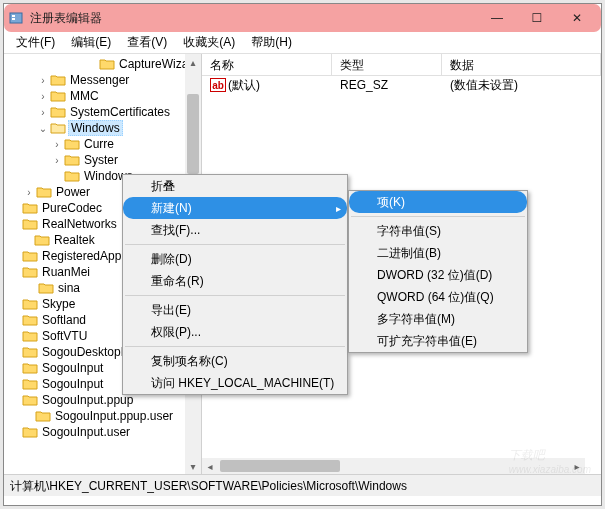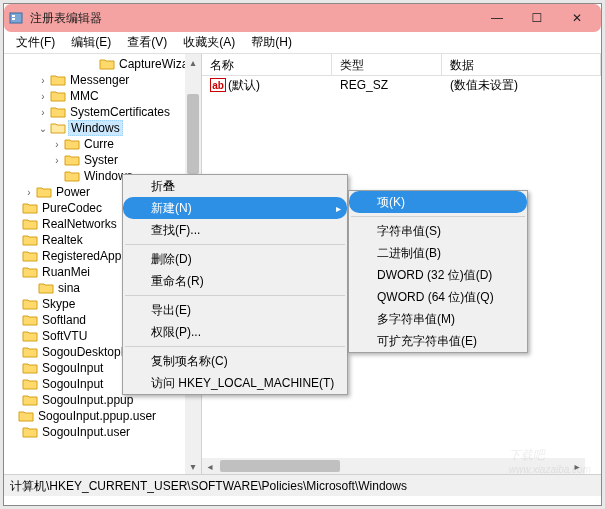--- a/index.html
+++ b/index.html
@@ -141,39 +141,39 @@
               </svg></span>
             <span class="label">PureCodec</span>
           </div>
           <div class="tree-item" style="padding-left: 6px;">
             <span class="exp"></span>
             <span class="folder"><svg viewBox="0 0 16 14">
                 <path d="M1 3 L6 3 L7 4 L15 4 L15 12 L1 12 Z" fill="#ffd96b" stroke="#d6a21a"></path>
               </svg></span>
             <span class="label">RealNetworks</span>
           </div>
+          <div class="tree-item" style="padding-left: 18px; align-items: center;">
+            <span class="exp"></span>
+            <span class="folder"><svg viewBox="0 0 16 14">
+                <path d="M1 3 L6 3 L7 4 L15 4 L15 12 L1 12 Z" fill="#ffd96b" stroke="#d6a21a"></path>
+              </svg></span>
+            <span class="label">Realtek</span>
+          </div>
+          <div class="tree-item" style="padding-left: 6px;">
+            <span class="exp"></span>
+            <span class="folder"><svg viewBox="0 0 16 14">
+                <path d="M1 3 L6 3 L7 4 L15 4 L15 12 L1 12 Z" fill="#ffd96b" stroke="#d6a21a"></path>
+              </svg></span>
+            <span class="label">RegisteredAppl</span>
+          </div>
           <div class="tree-item" style="padding-left: 6px; align-items: center;">
             <span class="exp"></span>
             <span class="folder"><svg viewBox="0 0 16 14">
                 <path d="M1 3 L6 3 L7 4 L15 4 L15 12 L1 12 Z" fill="#ffd96b" stroke="#d6a21a"></path>
               </svg></span>
-            <span class="label">Realtek</span>
-          </div>
-          <div class="tree-item" style="padding-left: 6px;">
-            <span class="exp"></span>
-            <span class="folder"><svg viewBox="0 0 16 14">
-                <path d="M1 3 L6 3 L7 4 L15 4 L15 12 L1 12 Z" fill="#ffd96b" stroke="#d6a21a"></path>
-              </svg></span>
-            <span class="label">RegisteredAppl</span>
-          </div>
-          <div class="tree-item" style="padding-left: 6px; align-items: center;">
-            <span class="exp"></span>
-            <span class="folder"><svg viewBox="0 0 16 14">
-                <path d="M1 3 L6 3 L7 4 L15 4 L15 12 L1 12 Z" fill="#ffd96b" stroke="#d6a21a"></path>
-              </svg></span>
             <span class="label">RuanMei</span>
           </div>
           <div class="tree-item" style="padding-left: 6px; margin-left: 16px;">
             <span class="exp"></span>
             <span class="folder"><svg viewBox="0 0 16 14">
                 <path d="M1 3 L6 3 L7 4 L15 4 L15 12 L1 12 Z" fill="#ffd96b" stroke="#d6a21a"></path>
               </svg></span>
             <span class="label">sina</span>
           </div>
           <div class="tree-item" style="padding-left: 6px;">
@@ -218,21 +218,21 @@
               </svg></span>
             <span class="label">SogouInput</span>
           </div>
           <div class="tree-item" style="padding-left: 6px;">
             <span class="exp"></span>
             <span class="folder"><svg viewBox="0 0 16 14">
                 <path d="M1 3 L6 3 L7 4 L15 4 L15 12 L1 12 Z" fill="#ffd96b" stroke="#d6a21a"></path>
               </svg></span>
             <span class="label">SogouInput.ppup</span>
           </div>
-          <div class="tree-item" style="padding-left: 2px;">
+          <div class="tree-item" style="padding-left: 19px;">
             <span class="exp"></span>
             <span class="folder"><svg viewBox="0 0 16 14">
                 <path d="M1 3 L6 3 L7 4 L15 4 L15 12 L1 12 Z" fill="#ffd96b" stroke="#d6a21a"></path>
               </svg></span>
             <span class="label">SogouInput.ppup.user</span>
           </div>
           <div class="tree-item" style="padding-left: 6px;">
             <span class="exp"></span>
             <span class="folder"><svg viewBox="0 0 16 14">
                 <path d="M1 3 L6 3 L7 4 L15 4 L15 12 L1 12 Z" fill="#ffd96b" stroke="#d6a21a"></path>

